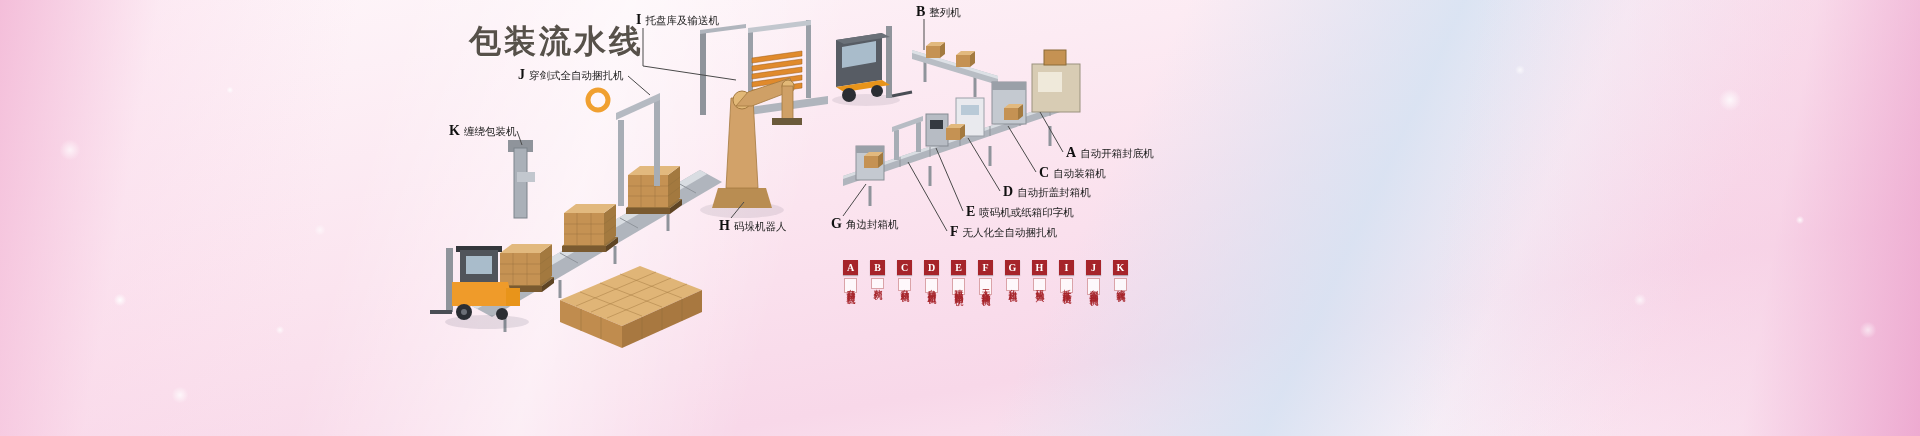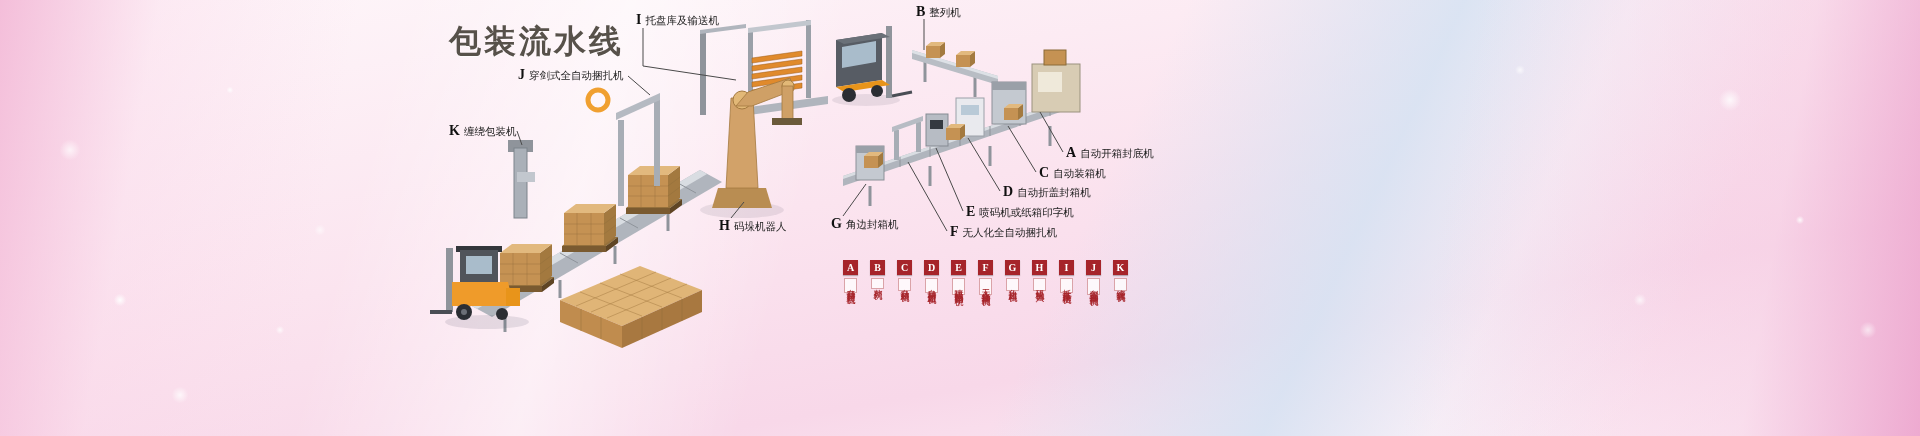--- a/index.html
+++ b/index.html
@@ -17,21 +17,21 @@
       radial-gradient(circle 6px at 1800px 220px, rgba(255,255,255,.9), rgba(255,255,255,0) 70%),
       radial-gradient(circle 12px at 1868px 330px, rgba(255,255,255,.6), rgba(255,255,255,0) 70%),
       radial-gradient(circle 7px at 1520px 70px, rgba(255,255,255,.7), rgba(255,255,255,0) 70%),
       linear-gradient(100deg, rgba(242,180,212,.85) 0%, rgba(250,215,233,.4) 8%, rgba(255,255,255,0) 18%),
       linear-gradient(280deg, rgba(236,162,204,.9) 0%, rgba(246,206,228,.5) 9%, rgba(255,255,255,0) 26%),
       linear-gradient(115deg, rgba(255,255,255,0) 56%, rgba(213,227,243,.85) 69%, rgba(240,246,252,.5) 77%, rgba(255,255,255,0) 86%),
       linear-gradient(105deg, rgba(255,255,255,0) 20%, rgba(255,255,255,.55) 31%, rgba(255,255,255,0) 42%),
       linear-gradient(170deg, #fef7fa 0%, #fbe4ef 45%, #f8d8e9 72%, #fdf2f8 100%);
   }
   .scene{position:absolute;left:0;top:0;width:1920px;height:436px;z-index:2;}
-  .banner-title{position:absolute;left:449px;top:20px;z-index:3;
+  .banner-title{position:absolute;left:469px;top:20px;z-index:3;
     font-size:32px;font-weight:700;letter-spacing:3px;color:#57514a;
     text-shadow:0 1px 0 rgba(255,255,255,.65);}
   .callout{position:absolute;display:flex;align-items:baseline;gap:4px;z-index:3;white-space:nowrap;}
   .c-letter{font-family:"Liberation Serif",serif;font-size:14px;font-weight:700;color:#101010;line-height:1;}
   .c-label{font-size:10.5px;color:#222;line-height:1;}
   .legend{position:absolute;left:843px;top:260px;display:flex;gap:12px;z-index:3;}
   .lg-col{display:flex;flex-direction:column;align-items:center;width:15px;}
   .lg-badge{width:15px;height:15px;background:#a6242a;color:#fff;text-align:center;
     font-family:"Liberation Serif",serif;font-weight:700;font-size:10px;line-height:15px;
     box-shadow:0 1px 1px rgba(0,0,0,.25);}

